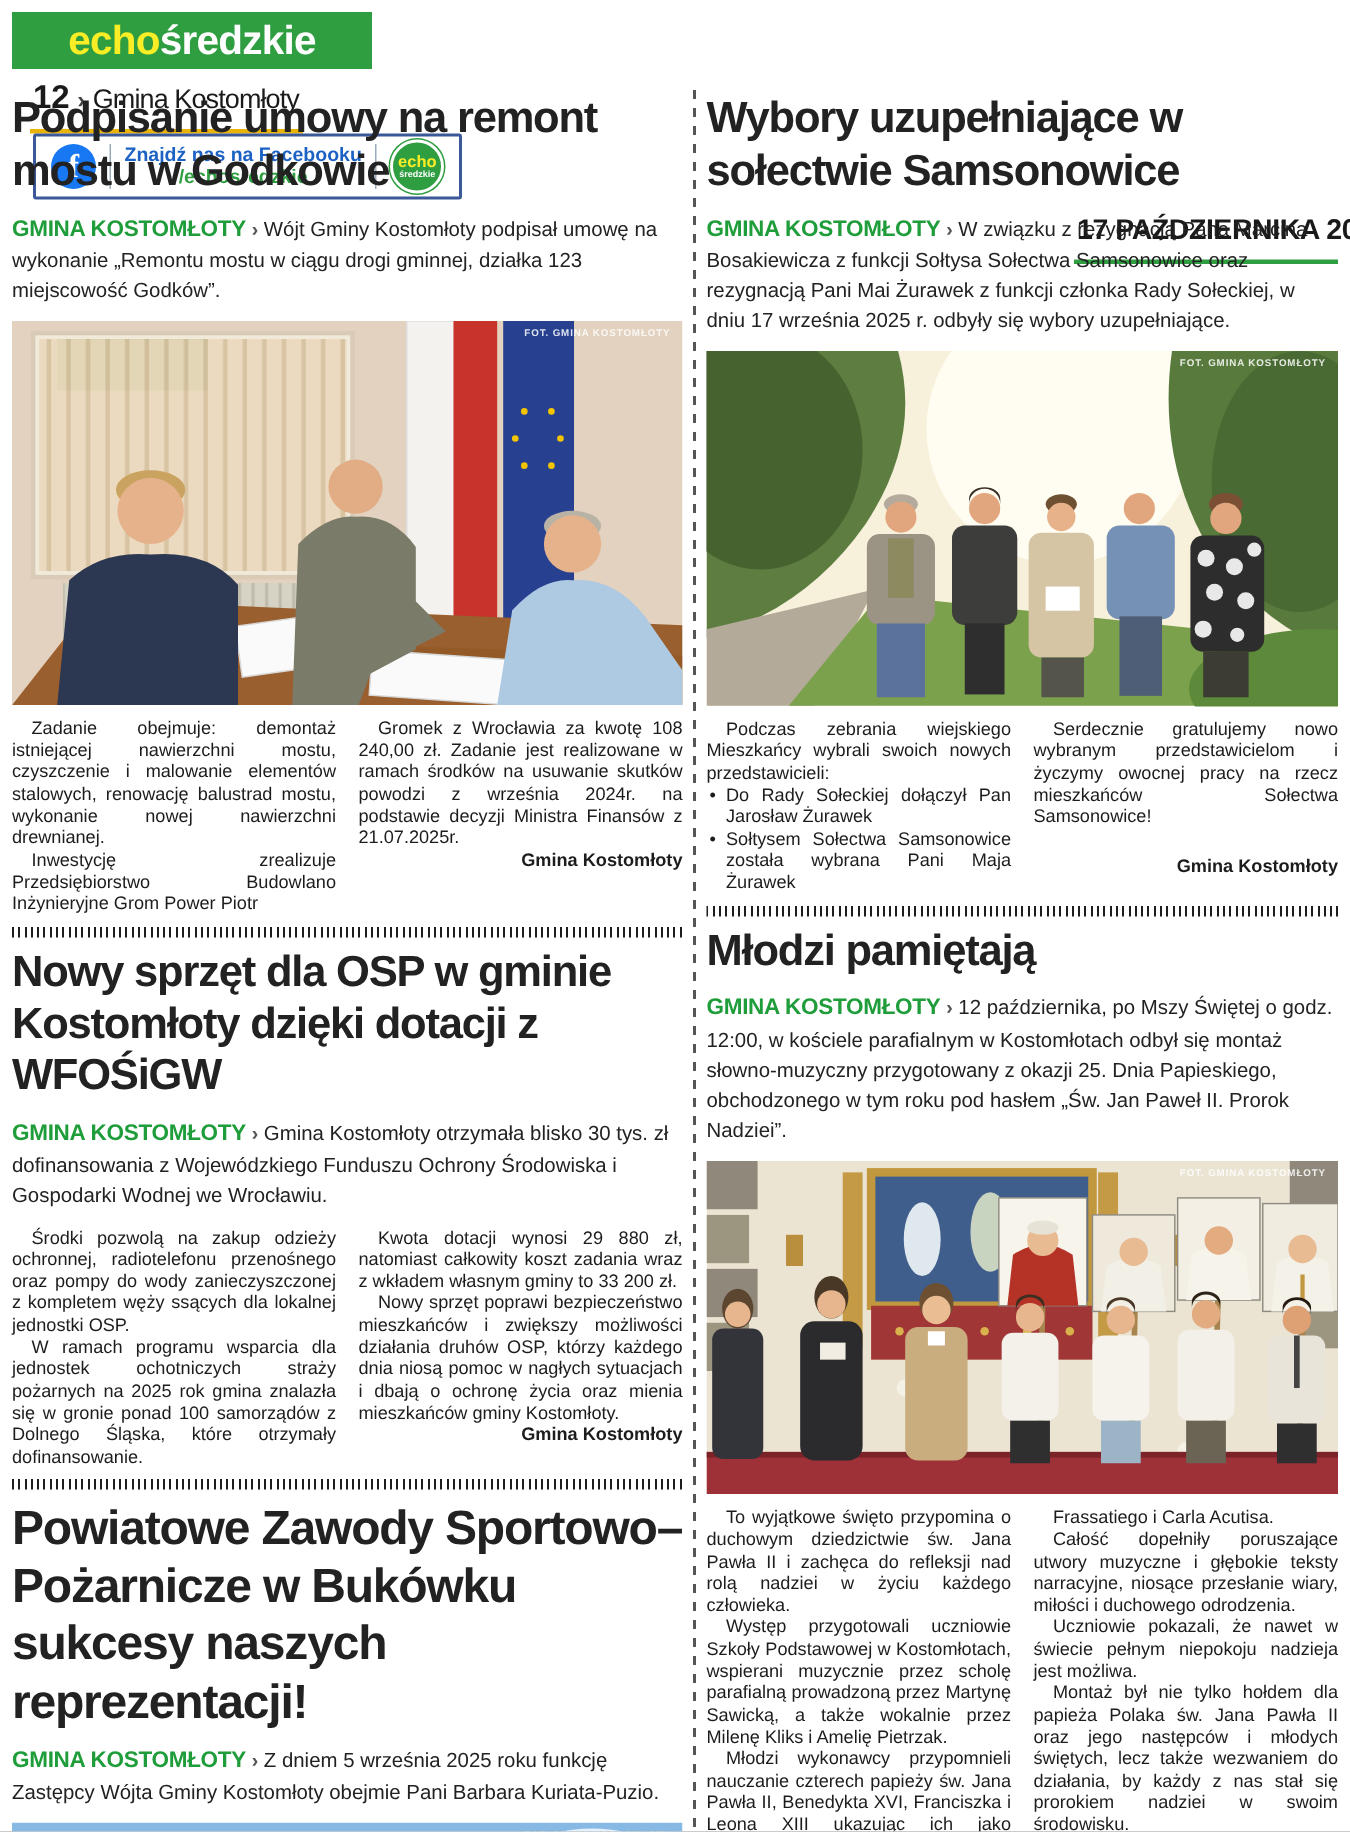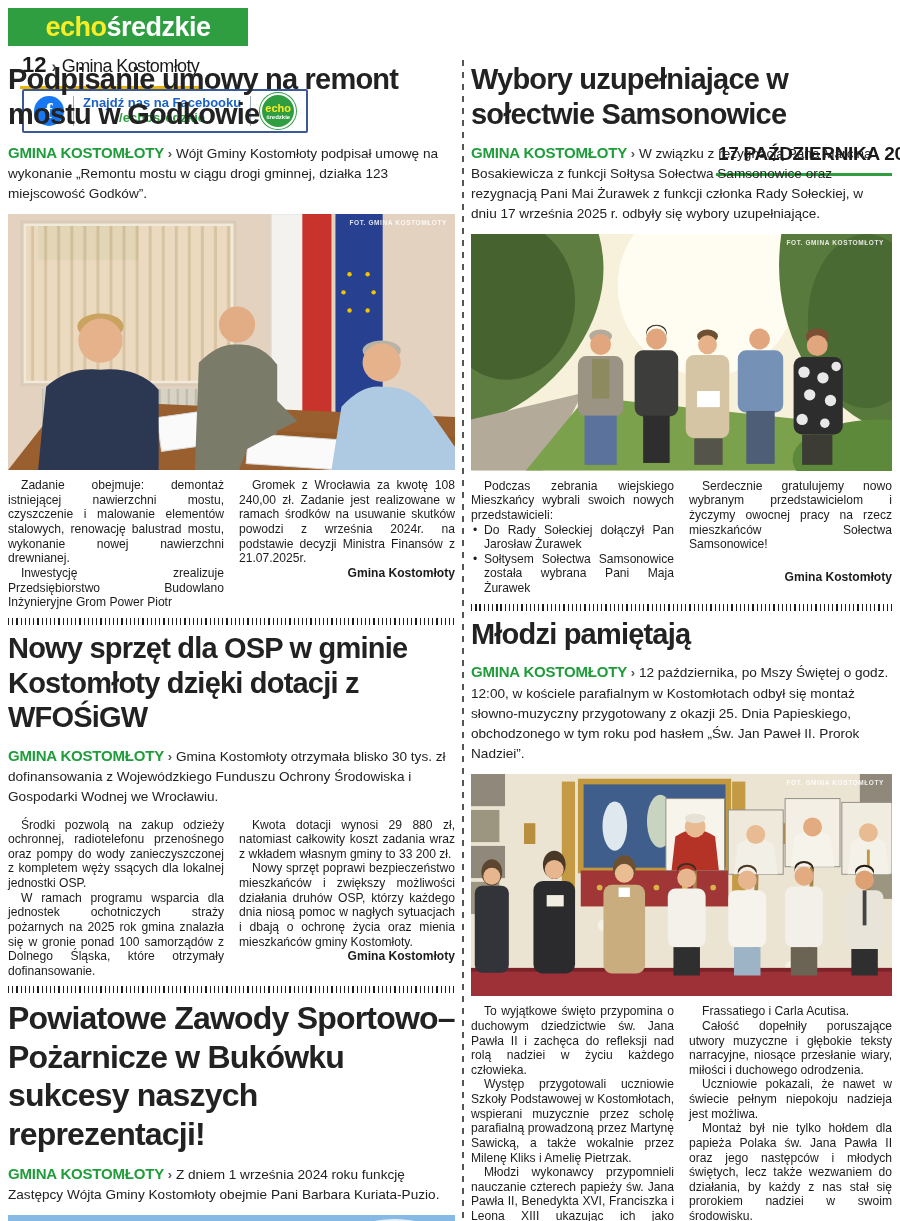--- a/index.html
+++ b/index.html
@@ -173,21 +173,21 @@
           </div>
         </div>
         <div class="hdivider"></div>
       </article>
 
       <article>
         <h1 class="title small">Powiatowe Zawody Sportowo– Pożarnicze w Bukówku sukcesy naszych reprezentacji!</h1>
         <p class="lead">
           <span class="tag">GMINA KOSTOMŁOTY</span>
           <span class="tsep">›</span>
-          <span>Z dniem 1 września 2024 roku funkcję Zastępcy Wójta Gminy Kostomłoty obejmie Pani Barbara Kuriata-Puzio.</span>
+          <span>Z dniem 5 września 2025 roku funkcję Zastępcy Wójta Gminy Kostomłoty obejmie Pani Barbara Kuriata-Puzio.</span>
         </p>
         <figure class="photo">
           <svg viewBox="0 0 445 172" preserveAspectRatio="none">
             <rect width="445" height="80" fill="#86b9e4"></rect>
             <ellipse cx="95" cy="16" rx="40" ry="9" fill="#fff" opacity="0.85"></ellipse>
             <ellipse cx="250" cy="24" rx="34" ry="8" fill="#fff" opacity="0.8"></ellipse>
             <ellipse cx="385" cy="12" rx="30" ry="8" fill="#fff" opacity="0.8"></ellipse>
             <g fill="#39602c">
               <ellipse cx="25" cy="58" rx="48" ry="36"></ellipse>
                 <ellipse cx="95" cy="52" rx="50" ry="40"></ellipse>

